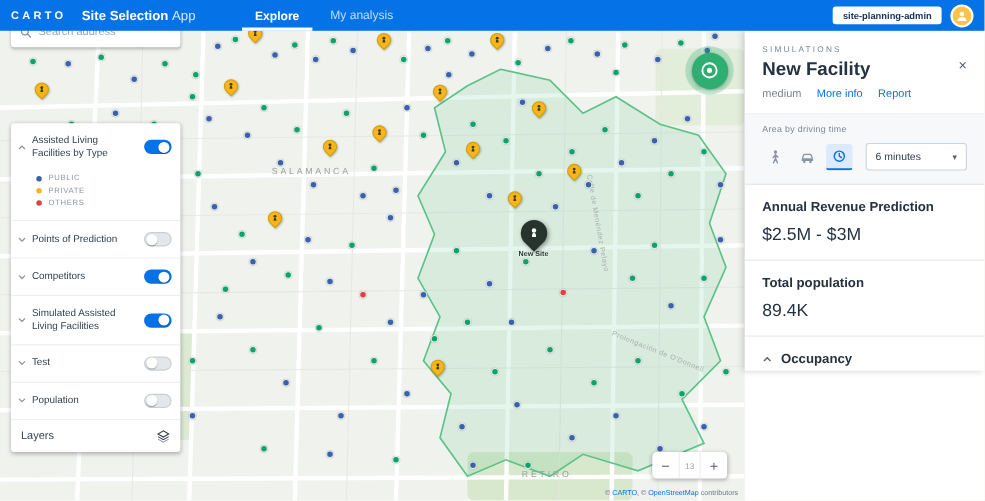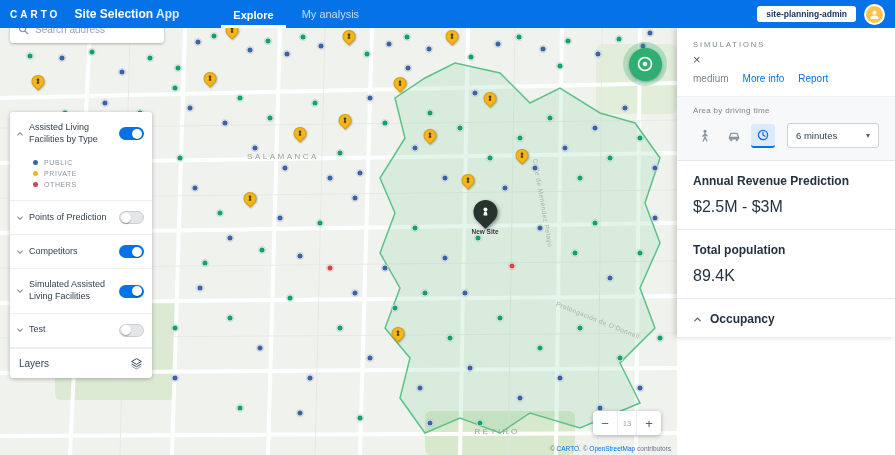--- a/index.html
+++ b/index.html
@@ -4,21 +4,21 @@
 <style>
   *{box-sizing:border-box;margin:0;padding:0}
   html,body{width:895px;height:455px;overflow:hidden;background:#fff;
     font-family:"Liberation Sans",sans-serif;-webkit-font-smoothing:antialiased}
 
   
   .header{position:absolute;top:0;left:0;right:0;height:28px;background:#0572e8;
     display:flex;align-items:center;padding:0 10px;z-index:30;color:#fff}
   .logo{font-size:10px;font-weight:bold;letter-spacing:3px;margin-right:14px}
   .app-title{font-size:12px;font-weight:bold;white-space:nowrap}
-  .app-title .lite{font-weight:bold;opacity:.85}
+  .app-title .lite{font-weight:normal;opacity:.85}
   .tabs{display:flex;height:28px;margin-left:42px;gap:4px}
   .tab{height:28px;line-height:28px;padding:0 12px;font-size:11px;color:rgba(255,255,255,.75);cursor:pointer}
   .tab.active{color:#fff;font-weight:bold;border-bottom:3px solid #fff;line-height:31px}
   .header-right{margin-left:auto;display:flex;align-items:center;gap:8px}
   .account-pill{background:#fff;color:#14325c;font-size:8.5px;font-weight:bold;
     padding:3px 9px;border-radius:3px;cursor:pointer}
   .avatar{width:21px;height:21px;border-radius:50%;background:#ffc24a;border:2px solid #fff;
     display:flex;align-items:center;justify-content:center;cursor:pointer}
 
   
@@ -57,21 +57,21 @@
   .attribution{position:absolute;right:6px;bottom:3px;z-index:6;font-size:6.5px;color:#6b7682}
   .attribution .alink{color:#0572e8;cursor:pointer}
 
   
   .search-box{position:absolute;left:10px;top:16px;width:154px;height:27px;background:#fff;
     border-radius:3px;box-shadow:0 1px 3px rgba(0,0,0,.28);display:flex;align-items:center;
     gap:6px;padding:0 8px;z-index:10}
   .search-box input{border:0;outline:0;flex:1;font-size:10px;color:#33424f;min-width:0;
     font-family:"Liberation Sans",sans-serif}
   .search-box input::placeholder{color:#9aa3ad}
-  .layers-card{position:absolute;left:10px;top:112px;width:142px;background:#fff;border-radius:3px;
+  .layers-card{position:absolute;left:10px;top:112px;width:154px;background:#fff;border-radius:3px;
     box-shadow:0 1px 4px rgba(0,0,0,.28);z-index:10}
   .layer-row{display:flex;align-items:center;gap:5px;padding:10px 8px 10px 6px}
   .chev{display:flex;align-items:center;cursor:pointer;flex:0 0 auto}
   .layer-label{flex:1;font-size:9px;line-height:1.3;color:#33424f}
   .tg{position:relative;width:25px;height:13px;border-radius:7px;flex:0 0 auto;cursor:pointer}
   .tg.on{background:#0572e8}
   .tg.off{background:#e3e7ea;border:1px solid #c7ced4}
   .tg .knob{position:absolute;top:1.5px;width:10px;height:10px;border-radius:50%;background:#fff;
     box-shadow:0 1px 1px rgba(0,0,0,.3)}
   .tg.on .knob{right:2px}
@@ -513,34 +513,46 @@
           <svg width="8" height="8" viewBox="0 0 10 10">
             <path d="M2 3.5 L5 6.5 L8 3.5" fill="none" stroke="#8a94a0" stroke-width="1.4" stroke-linecap="round"></path>
           </svg>
         </span>
         <span class="layer-label">Test</span>
         <span class="tg off">
           <span class="knob"></span>
         </span>
       </div>
       <div class="lrow-div"></div>
+      <div class="layer-row">
+        <span class="chev">
+          <svg width="8" height="8" viewBox="0 0 10 10">
+            <path d="M2 3.5 L5 6.5 L8 3.5" fill="none" stroke="#8a94a0" stroke-width="1.4" stroke-linecap="round"></path>
+          </svg>
+        </span>
+        <span class="layer-label">Population</span>
+        <span class="tg off">
+          <span class="knob"></span>
+        </span>
+      </div>
     </div>
   <div class="layers-footer">
     <span class="ftxt">Layers</span>
     <svg width="13" height="13" viewBox="0 0 16 16">
         <path d="M8 2 L14 5.5 8 9 2 5.5 Z" fill="none" stroke="#33424f" stroke-width="1.2"></path>
         <path d="M2 8.5 L8 12 14 8.5" fill="none" stroke="#33424f" stroke-width="1.2"></path>
         <path d="M2 11.3 L8 14.8 14 11.3" fill="none" stroke="#33424f" stroke-width="1.2" opacity=".55"></path>
       </svg>
   </div>
 </div>
 
 <div class="sidebar">
   <div class="sims-label">SIMULATIONS</div>
   <div class="title-row">
+    <span class="panel-title">New Facility</span>
     <span class="close-x">×</span>
   </div>
   <div class="sub-row">
     <span class="sub-med">medium</span>
     <span class="sub-link">More info</span>
     <span class="sub-link">Report</span>
   </div>
 
   <div class="area-panel">
     <div class="area-label">Area by driving time</div>

